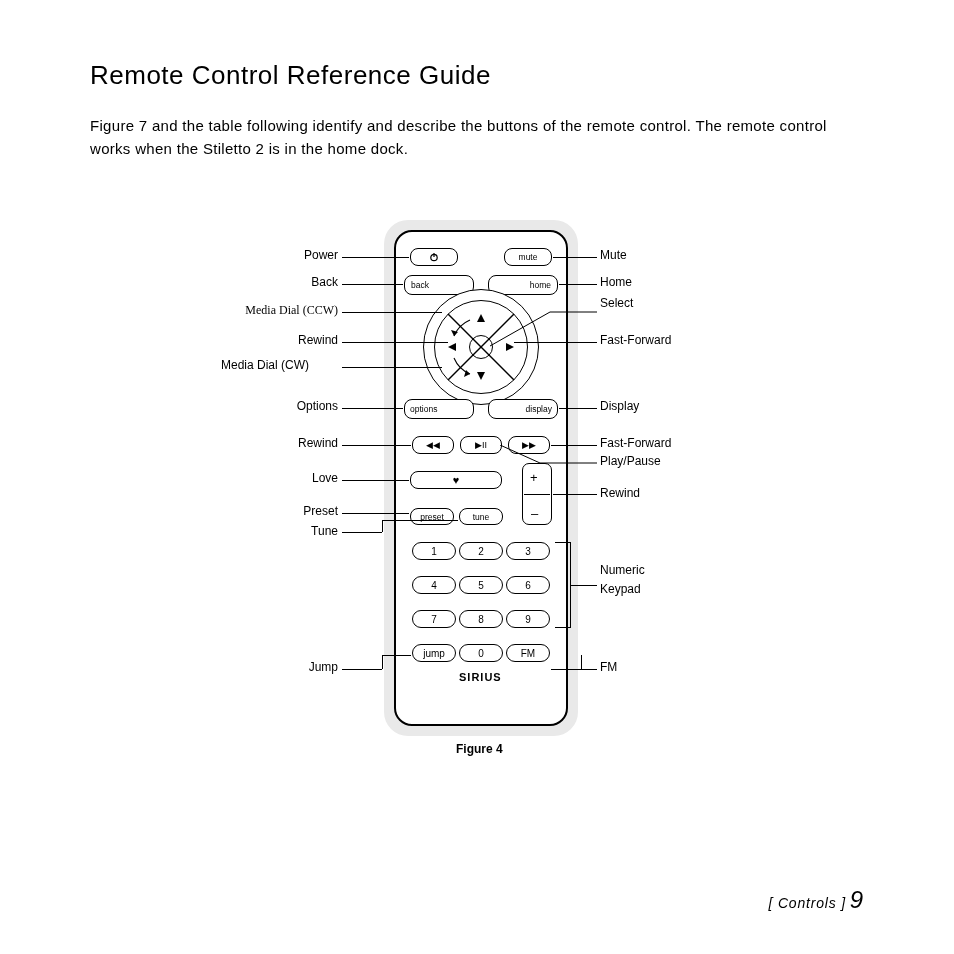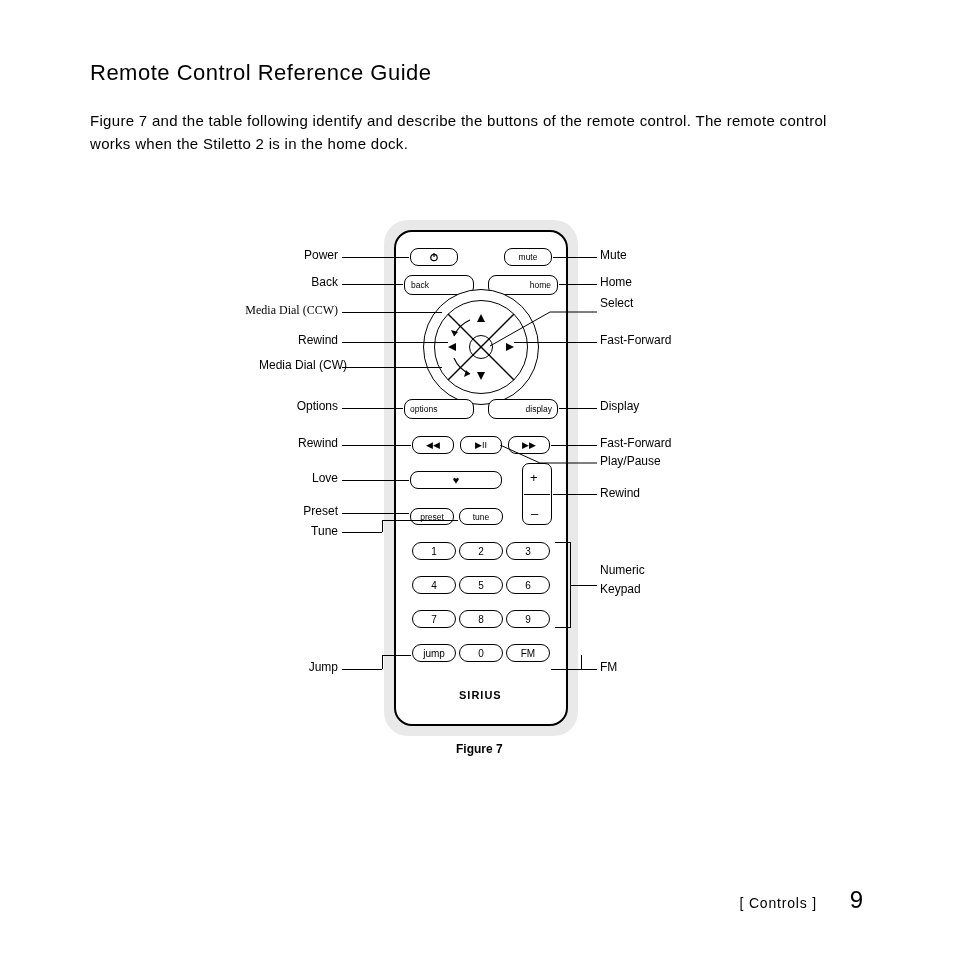--- a/index.html
+++ b/index.html
@@ -6,21 +6,21 @@
   body {
     width: 954px;
     height: 954px;
     background: #fff;
     font-family: Arial, Helvetica, sans-serif;
     color: #000;
     position: relative;
     padding: 60px 90px 40px 90px;
   }
   h1 {
-    font-size: 22px;
+    font-size: 26px;
     font-weight: 400;
     letter-spacing: .5px;
     margin-bottom: 24px;
   }
   p.intro {
     font-size: 15px;
     line-height: 1.5;
     letter-spacing: .3px;
   }
   
@@ -87,33 +87,33 @@
     font-weight: bold;
   }
   .footer {
     position: absolute;
     right: 90px;
     bottom: 40px;
     font-size: 14px;
     letter-spacing: .8px;
     display: flex;
     align-items: baseline;
-    gap: 33px;
+    gap: 4px;
+    font-style: italic;
   }
   .footer .pg {
     font-size: 24px;
     font-weight: 300;
   }
   .brand {
     position: absolute;
     font-family: Arial, sans-serif;
     font-weight: 900;
     font-size: 11px;
     letter-spacing: 1px;
-    margin-top: 18px;
   }
   .keypad .btn { width:44px; height:18px; border-radius:9px; font-size:10px; }
   .bracket {
     position: absolute;
     border-right: 1px solid #000;
     border-top: 1px solid #000;
     border-bottom: 1px solid #000;
   }
 </style>
 </head>
@@ -196,21 +196,21 @@
 
   <div class="lbl lbl-left" style="left:298px; top:275px; width:40px;">Back</div>
   <div class="leader" style="left:342px; top:284px; width:61px;"></div>
 
   <div class="lbl lbl-left" style="left:198px; top:303px; width:140px;font-family:Liberation Serif, serif;">Media Dial (CCW)</div>
   <div class="leader" style="left:342px; top:312px; width:100px;"></div>
 
   <div class="lbl lbl-left" style="left:280px; top:333px; width:58px;">Rewind</div>
   <div class="leader" style="left:342px; top:342px; width:106px;"></div>
 
-  <div class="lbl lbl-left" style="left:217px; top:358px; width:130px;">Media Dial (CW)</div>
+  <div class="lbl lbl-left" style="left:200px; top:358px; width:130px;text-align:center;">Media Dial (CW)</div>
   <div class="leader" style="left:342px; top:367px; width:100px;"></div>
 
   <div class="lbl lbl-left" style="left:278px; top:399px; width:60px;">Options</div>
   <div class="leader" style="left:342px; top:408px; width:61px;"></div>
 
   <div class="lbl lbl-left" style="left:280px; top:436px; width:58px;">Rewind</div>
   <div class="leader" style="left:342px; top:445px; width:69px;"></div>
 
   <div class="lbl lbl-left" style="left:298px; top:471px; width:40px;">Love</div>
   <div class="leader" style="left:342px; top:480px; width:67px;"></div>
@@ -261,19 +261,19 @@
   <div class="bracket" style="left:555px; top:542px; width:16px; height:86px;"></div>
   <div class="leader" style="left:571px; top:585px; width:26px;"></div>
   <div class="lbl" style="left:600px; top:563px;">Numeric</div>
   <div class="lbl" style="left:600px; top:582px;">Keypad</div>
 
   <div class="lbl" style="left:600px; top:660px;">FM</div>
   <div class="leader" style="left:551px; top:669px; width:30px;"></div>
   <div class="leader-v" style="left:581px; top:655px; height:14px;"></div>
   <div class="leader" style="left:581px; top:669px; width:16px;"></div>
 
-  <div class="fig-caption" style="left:456px; top:742px;">Figure 7</div>
+  <div class="fig-caption" style="left:456px; top:742px;">Figure 4</div>
 </div>
 
 <div class="footer">
   <span>[ <span>Controls</span> ]</span>
   <span class="pg">9</span>
 </div>
 
 </body></html>

